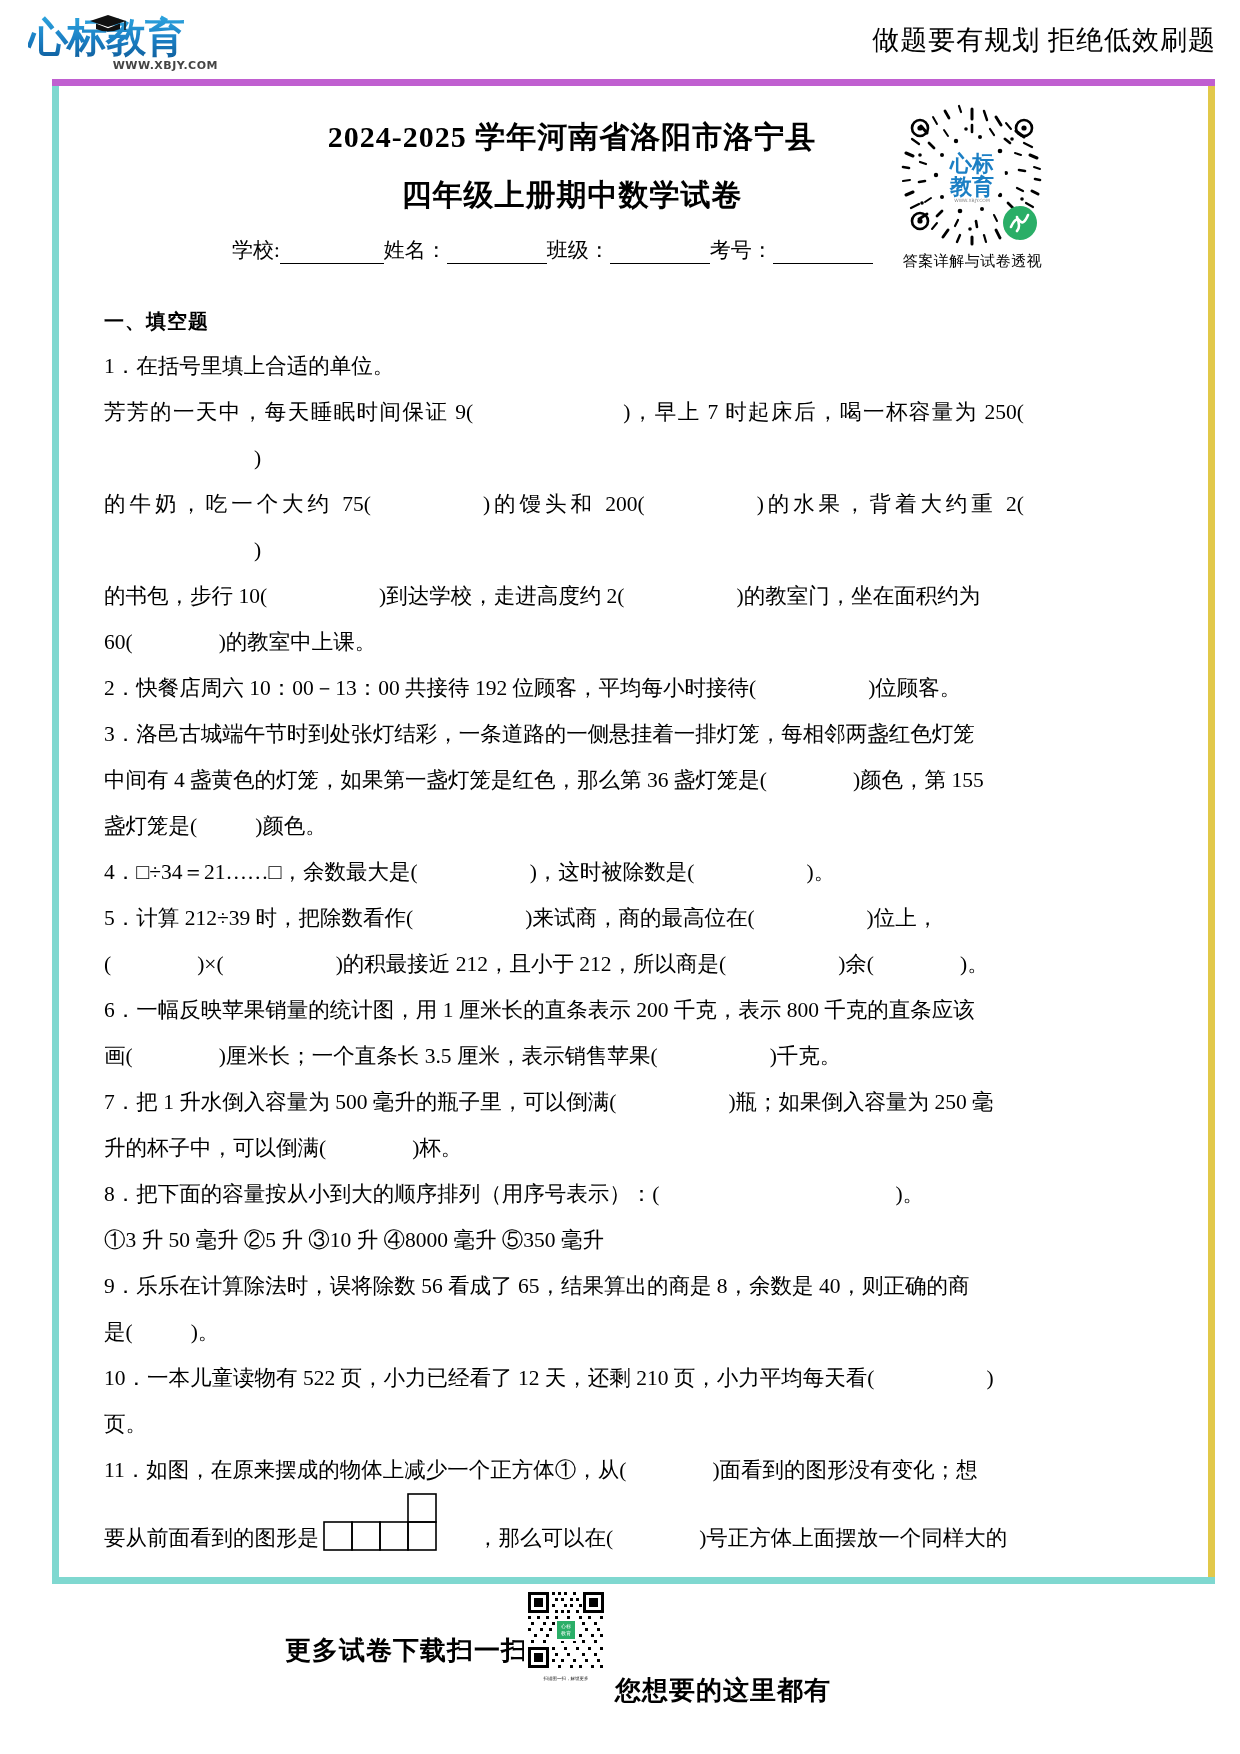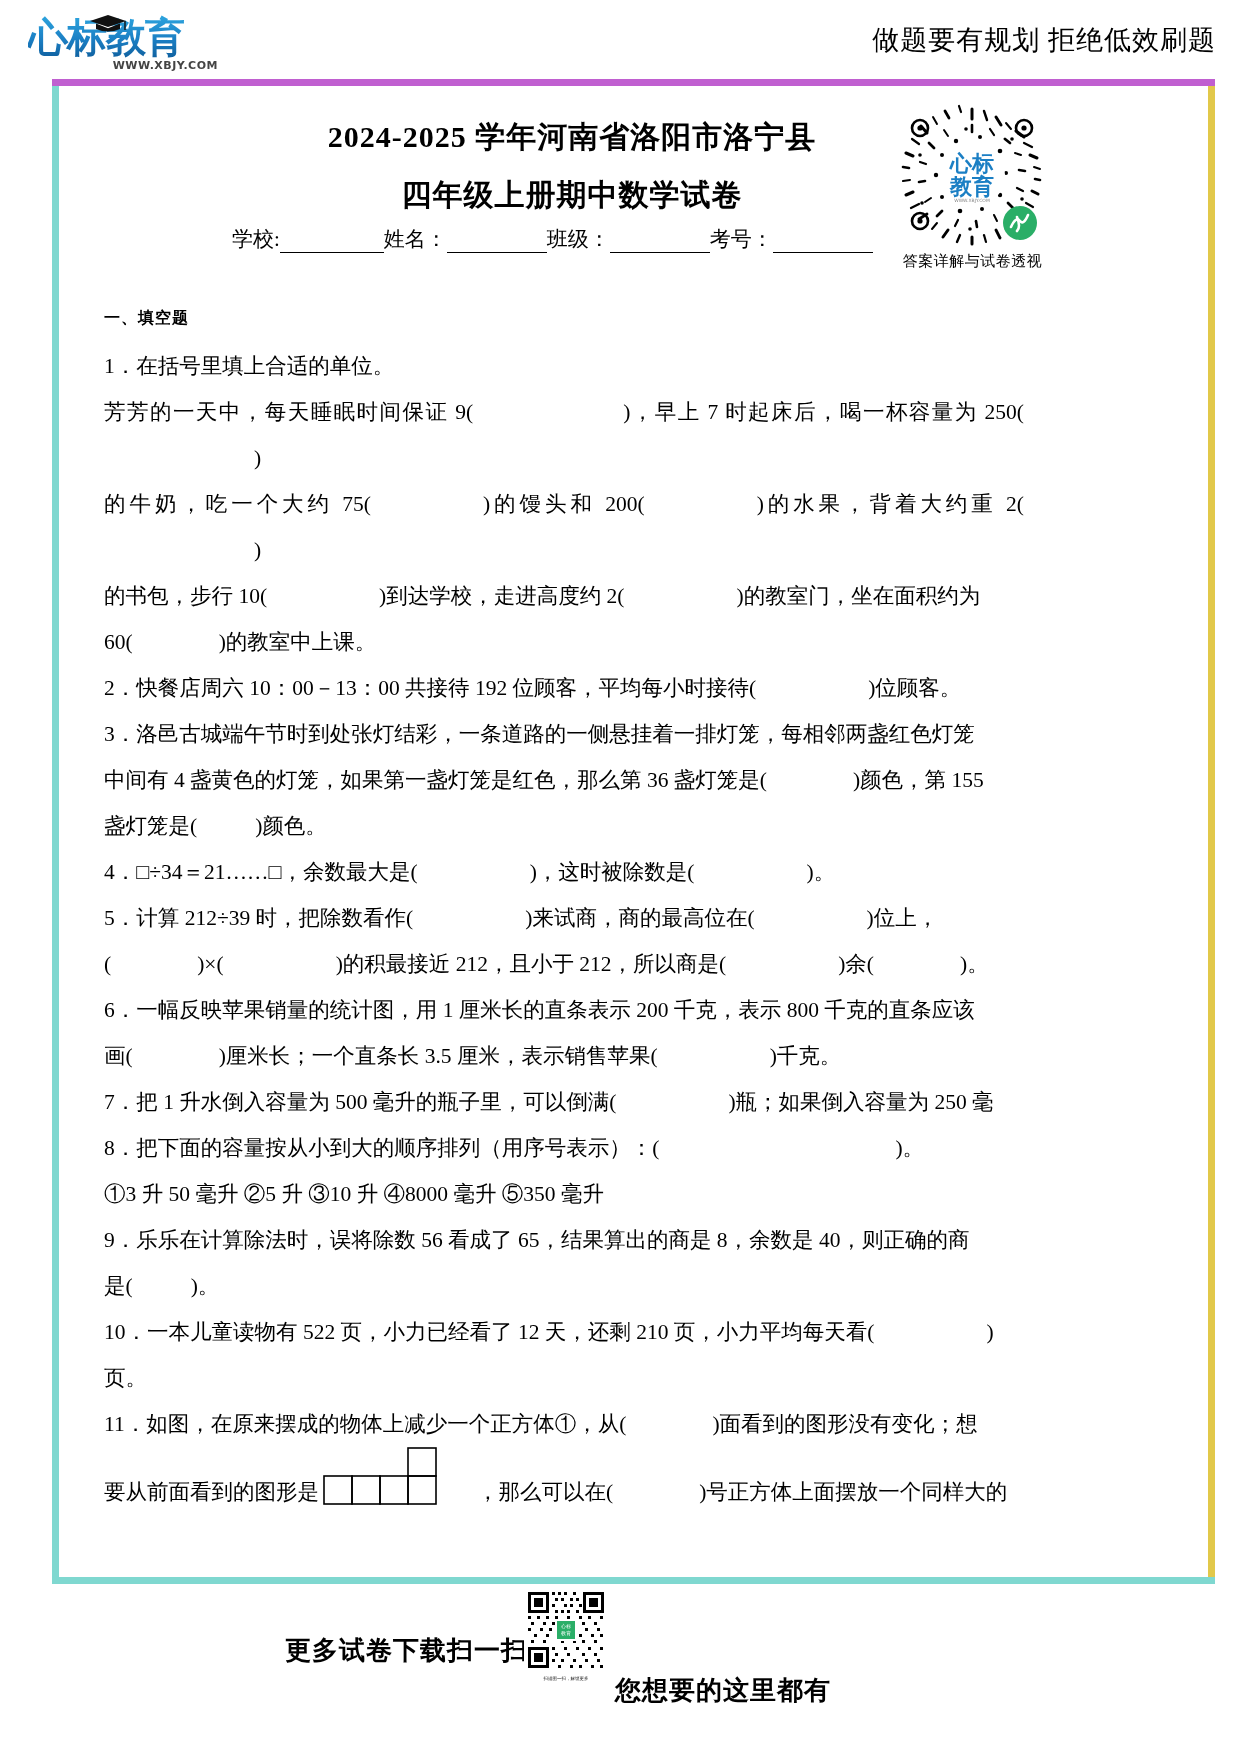--- a/index.html
+++ b/index.html
@@ -66,21 +66,21 @@
     position:absolute; left:0; width:1240px; text-align:center;
     font-family:"Liberation Serif", serif;
     font-weight:bold; font-size:30px; letter-spacing:1px;
     transform:translateX(-48px);
   }
   .title1 { top:117px; }
   .title2 { top:175px; }
 
   
   .idline {
-    position:absolute; left:232px; top:225px;
+    position:absolute; left:232px; top:236px;
     font-family:"Liberation Serif", serif;
     font-size:21px; white-space:nowrap; letter-spacing:0px;text-align:center;
   }
   .blank-ul { display:inline-block; border-bottom:1.6px solid #000; }
   .b100 { width:104px; }
   .b95  { width:100px; }
 
   
   .qr-box {
     position:absolute; left:898px; top:101px; width:148px; height:148px;
@@ -88,21 +88,21 @@
   .qr-caption {
     position:absolute; left:890px; top:252px; width:165px;
     text-align:center; font-family:"Liberation Serif", serif;
     font-size:15px; letter-spacing:.5px; white-space:nowrap;
   }
 
   
   .section-head {
     position:absolute; left:104px; top:308px;
     font-family:"Liberation Serif", serif;
-    font-weight:bold; font-size:16px; letter-spacing:1px;
+    font-weight:bold; font-size:20px; letter-spacing:1px;
   }
   .body {
     position:absolute; left:104px; top:343px; width:920px;
   }
   .q {
     font-family:"Liberation Serif", serif;
     font-size:21.5px;
     line-height:46px;
     text-align:justify;
     letter-spacing:0px;
@@ -295,20 +295,21 @@
 
     <div class="q"><span>4．□÷34＝21……□，余数最大是(</span><span class="gapL"></span><span>)，这时被除数是(</span><span class="gapL"></span><span>)。</span></div>
 
     <div class="q"><span>5．计算 212÷39 时，把除数看作(</span><span class="gapL"></span><span>)来试商，商的最高位在(</span><span class="gapL"></span><span>)位上，</span></div>
     <div class="q"><span>(</span><span class="gapM"></span><span>)×(</span><span class="gapL"></span><span>)的积最接近 212，且小于 212，所以商是(</span><span class="gapL"></span><span>)余(</span><span class="gapM"></span><span>)。</span></div>
 
     <div class="q">6．一幅反映苹果销量的统计图，用 1 厘米长的直条表示 200 千克，表示 800 千克的直条应该</div>
     <div class="q"><span>画(</span><span class="gapM"></span><span>)厘米长；一个直条长 3.5 厘米，表示销售苹果(</span><span class="gapL"></span><span>)千克。</span></div>
 
     <div class="q"><span>7．把 1 升水倒入容量为 500 毫升的瓶子里，可以倒满(</span><span class="gapL"></span><span>)瓶；如果倒入容量为 250 毫</span></div>
+    <div class="q"><span>升的杯子中，可以倒满(</span><span class="gapM"></span><span>)杯。</span></div>
 
     <div class="q"><span>8．把下面的容量按从小到大的顺序排列（用序号表示）：(</span><span class="gapXL"></span><span class="gapM"></span><span>)。</span></div>
     <div class="q">①3 升 50 毫升  ②5 升  ③10 升  ④8000 毫升  ⑤350 毫升</div>
 
     <div class="q">9．乐乐在计算除法时，误将除数 56 看成了 65，结果算出的商是 8，余数是 40，则正确的商</div>
     <div class="q"><span>是(</span><span class="gapS"></span><span>)。</span></div>
 
     <div class="q"><span>10．一本儿童读物有 522 页，小力已经看了 12 天，还剩 210 页，小力平均每天看(</span><span class="gapL"></span><span>)</span></div>
     <div class="q">页。</div>
 

